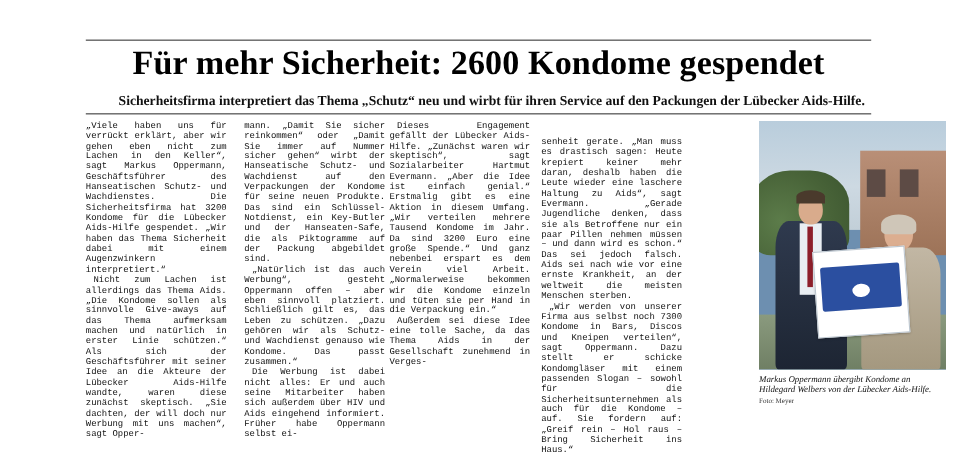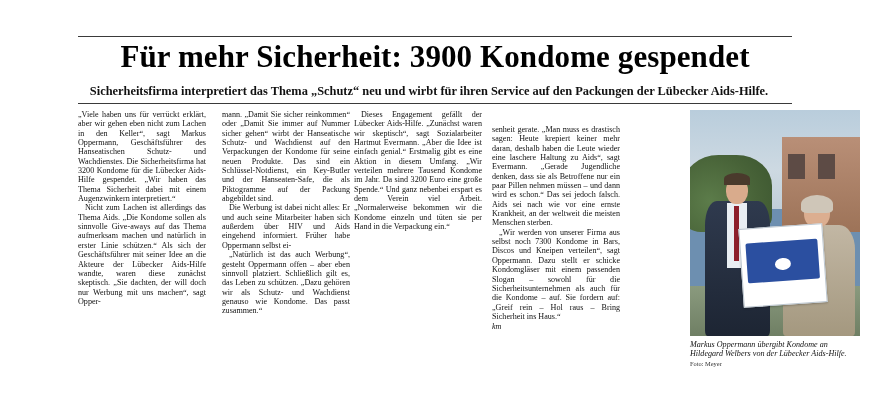--- a/index.html
+++ b/index.html
@@ -37,21 +37,21 @@
     text-align: center;
     font-family: "Liberation Serif", serif;
     font-weight: bold;
     font-size: 31px;
     letter-spacing: 0.1px;
     line-height: 34px;
     color: #000;
   }
   .subhead {
     position: absolute;
-    left: 72px;
+    left: 90px;
     top: 84px;
     width: 714px;
     text-align: center;
     font-family: "Liberation Serif", serif;
     font-weight: bold;
     font-size: 12.4px;
     line-height: 15px;
     color: #111;
   }
   .rule-sub {
@@ -73,20 +73,21 @@
   .col {
     position: absolute;
     top: 0;
     width: 128px;
     font-size: 8.1px;
     line-height: 9.35px;
     text-align: justify;
     text-justify: inter-word;
     hyphens: auto;
     color: #101010;
+    font-family: Liberation Mono, monospace;
   }
   .col p {
     margin: 0;
     text-indent: 7px;
   }
   .col p.first {
     text-indent: 0;
   }
   .c1 { left: 0px; }
   .c2 { left: 144px; }
@@ -259,41 +260,42 @@
     color: #333;
   }
 </style>
 </head>
 <body>
 
 <div class="page">
 
   <div class="rule-top"></div>
 
-  <div class="headline">Für mehr Sicherheit: 3900 Kondome gespendet</div>
+  <div class="headline">Für mehr Sicherheit: 2600 Kondome gespendet</div>
 
   <div class="subhead">Sicherheitsfirma interpretiert das Thema „Schutz“ neu und wirbt für ihren Service auf den Packungen der Lübecker Aids-Hilfe.</div>
 
   <div class="rule-sub"></div>
 
   <div class="columns">
 
     <div class="col c1">
       <p class="first"><span class="locline"></span> <span>„Viele haben uns für verrückt erklärt, aber wir gehen eben nicht zum Lachen in den Keller“, sagt Markus Oppermann, Geschäftsführer des Hanseatischen Schutz- und Wachdienstes. Die Sicherheitsfirma hat 3200 Kondome für die Lübecker Aids-Hilfe gespendet. „Wir haben das Thema Sicherheit dabei mit einem Augenzwinkern interpretiert.“</span></p>
       <p><span>Nicht zum Lachen ist allerdings das Thema Aids. „Die Kondome sollen als sinnvolle Give-aways auf das Thema aufmerksam machen und natürlich in erster Linie schützen.“ Als sich der Geschäftsführer mit seiner Idee an die Akteure der Lübecker Aids-Hilfe wandte, waren diese zunächst skeptisch. „Sie dachten, der will doch nur Werbung mit uns machen“, sagt Opper-</span></p>
     </div>
 
     <div class="col c2">
       <p class="first"><span>mann. „Damit Sie sicher reinkommen“ oder „Damit Sie immer auf Nummer sicher gehen“ wirbt der Hanseatische Schutz- und Wachdienst auf den Verpackungen der Kondome für seine neuen Produkte. Das sind ein Schlüssel-Notdienst, ein Key-Butler und der Hanseaten-Safe, die als Piktogramme auf der Packung abgebildet sind.</span></p>
+      <p><span>„Natürlich ist das auch Werbung“, gesteht Oppermann offen – aber eben sinnvoll platziert. Schließlich gilt es, das Leben zu schützen. „Dazu gehören wir als Schutz- und Wachdienst genauso wie Kondome. Das passt zusammen.“</span></p>
       <p><span>Die Werbung ist dabei nicht alles: Er und auch seine Mitarbeiter haben sich außerdem über HIV und Aids eingehend informiert. Früher habe Oppermann selbst ei-</span></p>
-      <p><span>„Natürlich ist das auch Werbung“, gesteht Oppermann offen – aber eben sinnvoll platziert. Schließlich gilt es, das Leben zu schützen. „Dazu gehören wir als Schutz- und Wachdienst genauso wie Kondome. Das passt zusammen.“</span></p>
     </div>
 
     <div class="col c3">
       <p><span>Dieses Engagement gefällt der Lübecker Aids-Hilfe. „Zunächst waren wir skeptisch“, sagt Sozialarbeiter Hartmut Evermann. „Aber die Idee ist einfach genial.“ Erstmalig gibt es eine Aktion in diesem Umfang. „Wir verteilen mehrere Tausend Kondome im Jahr. Da sind 3200 Euro eine große Spende.“ Und ganz nebenbei erspart es dem Verein viel Arbeit. „Normalerweise bekommen wir die Kondome einzeln und tüten sie per Hand in die Verpackung ein.“</span></p>
+      <p><span>Außerdem sei diese Idee eine tolle Sache, da das Thema Aids in der Gesellschaft zunehmend in Verges-</span></p>
     </div>
 
     <div class="col c4">
       <p class="first"><span>senheit gerate. „Man muss es drastisch sagen: Heute krepiert keiner mehr daran, deshalb haben die Leute wieder eine laschere Haltung zu Aids“, sagt Evermann. „Gerade Jugendliche denken, dass sie als Betroffene nur ein paar Pillen nehmen müssen – und dann wird es schon.“ Das sei jedoch falsch. Aids sei nach wie vor eine ernste Krankheit, an der weltweit die meisten Menschen sterben.</span></p>
       <p><span>„Wir werden von unserer Firma aus selbst noch 7300 Kondome in Bars, Discos und Kneipen verteilen“, sagt Oppermann. Dazu stellt er schicke Kondomgläser mit einem passenden Slogan – sowohl für die Sicherheitsunternehmen als auch für die Kondome – auf. Sie fordern auf: „Greif rein – Hol raus – Bring Sicherheit ins Haus.“</span></p>
       <span class="kuerzel">km</span>
     </div>
 
   </div>
 

